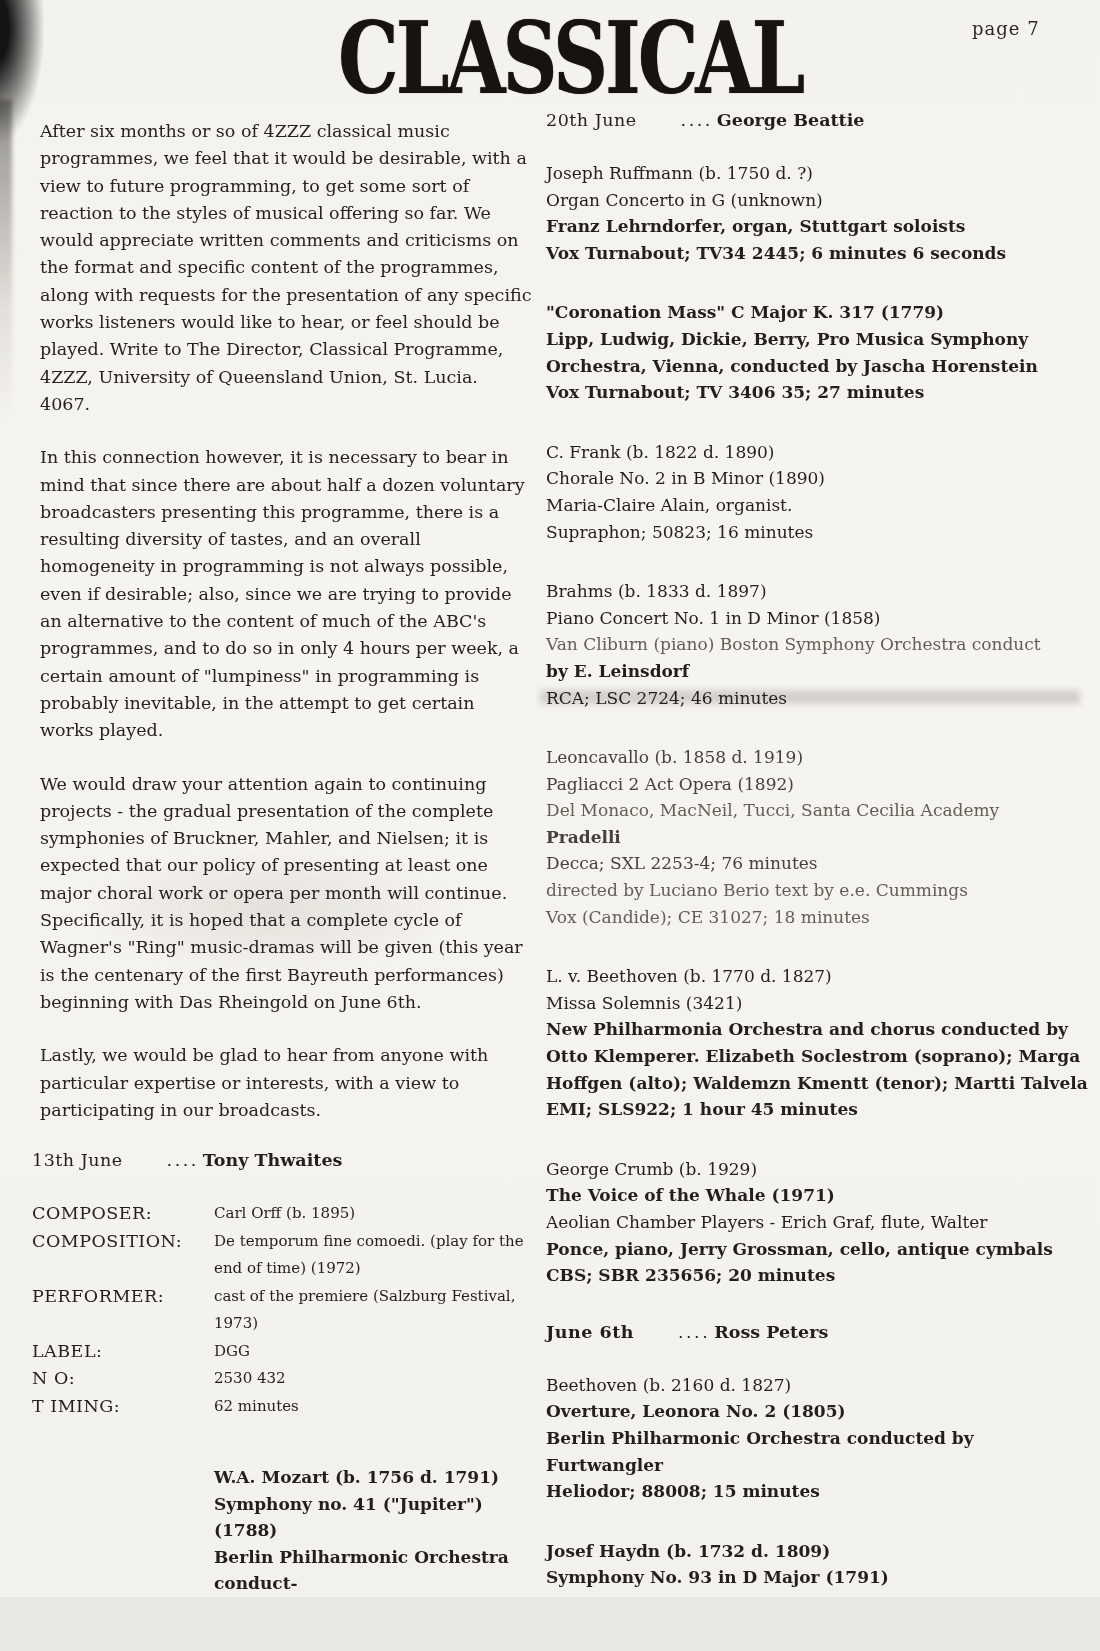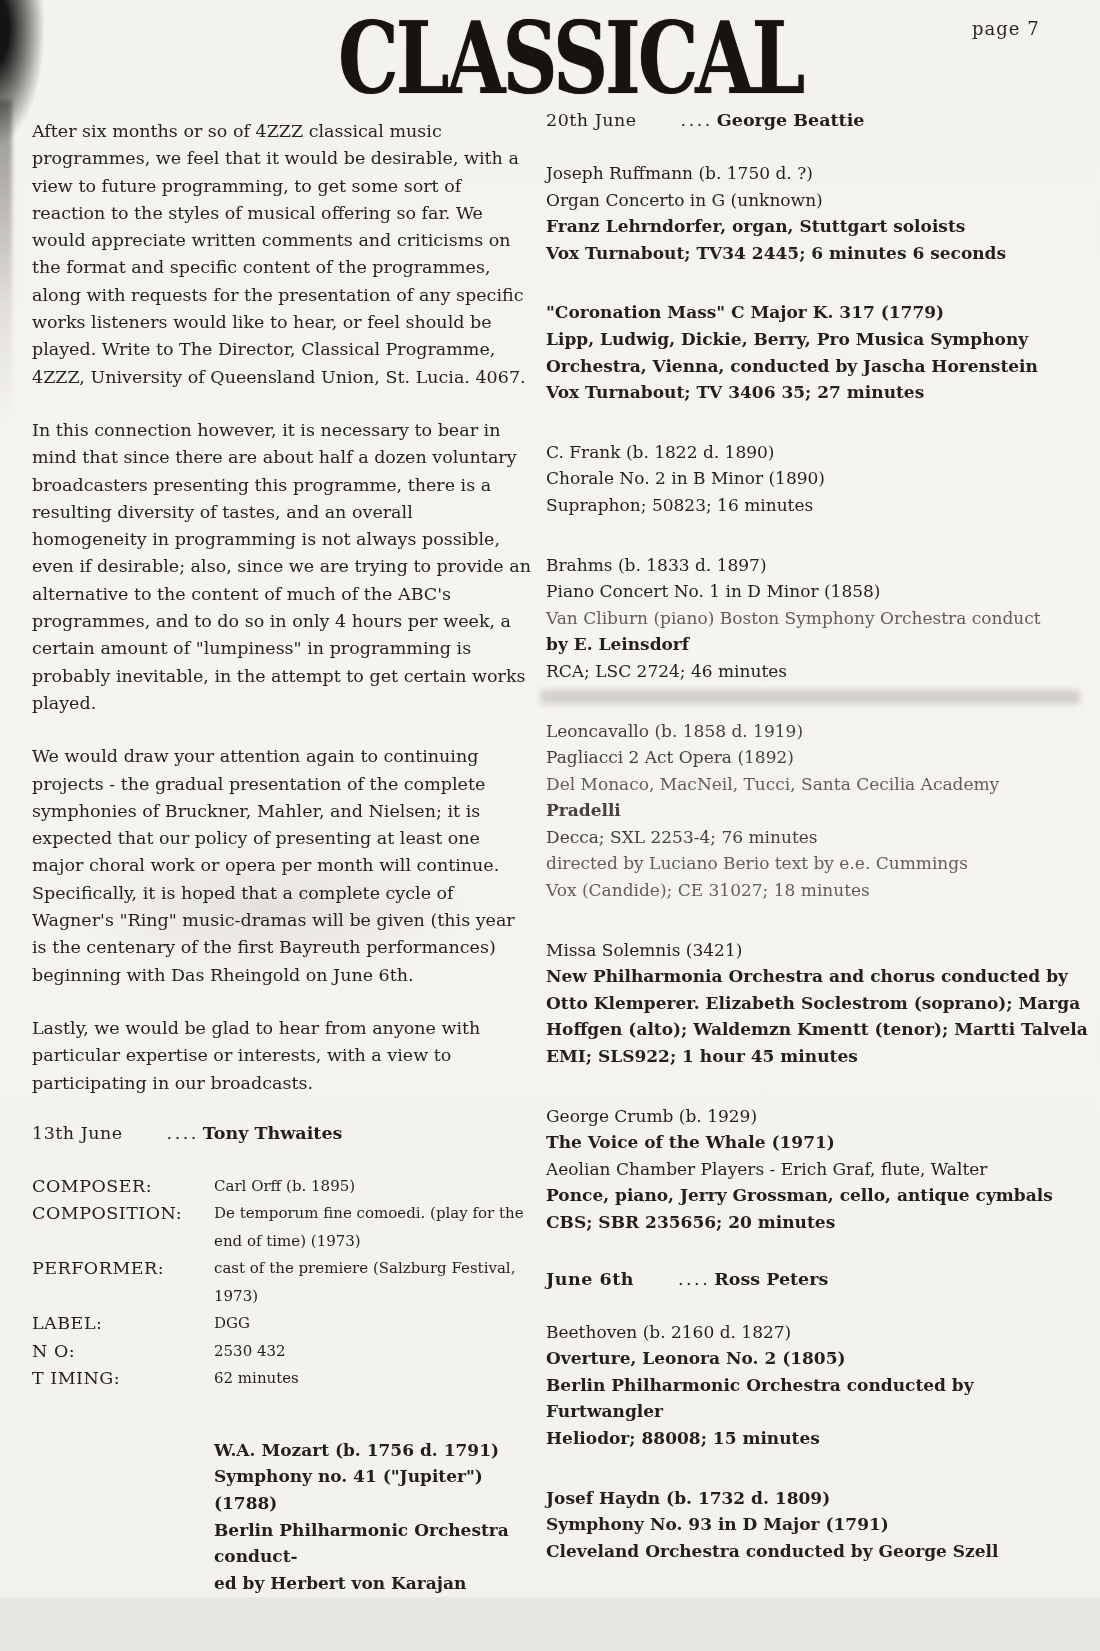--- a/index.html
+++ b/index.html
@@ -40,21 +40,21 @@
     color:#161310; text-shadow:0 0 1px rgba(0,0,0,.7);
   }
   .pageno {
     position:absolute; left:972px; top:18px; font-size:18px; color:#2b2username;
     color:#2b2723; letter-spacing:1px;
   }
   .col { position:absolute; }
   .col.left  { left:32px;  top:118px; width:500px; }
   .col.right { left:546px; top:108px; width:550px; }
   .para {
-    margin:0 0 26px 0; font-size:17.5px; line-height:27.3px;
+    margin:0 0 26px 8px; font-size:17.5px; line-height:27.3px;
     text-align:left; color:#262220;
   }
   .show-header { margin:2px 0 30px 0; font-size:17.5px; white-space:nowrap; }
   .sh-date { letter-spacing:.5px; }
   .sh-dots { margin-left:44px; margin-right:4px; letter-spacing:2.5px; }
   .sh-name { font-weight:bold; }
   .details { margin-bottom:26px; }
   .details .row { display:flex; }
   .details .lbl { flex:none; width:182px; font-size:17.5px; line-height:27.5px; letter-spacing:.5px; }
   .details .val { flex:1; font-weight:normal; font-size:15px; line-height:27.5px; }
@@ -89,21 +89,21 @@
       <span class="sh-date">13th June</span><span class="sh-dots">....</span><span class="sh-name">Tony Thwaites</span>
     </div>
 
     <div class="details">
       <div class="row">
         <span class="lbl">COMPOSER:</span>
         <span class="val">Carl Orff  (b. 1895)</span>
       </div>
       <div class="row">
         <span class="lbl">COMPOSITION:</span>
-        <span class="val">De temporum fine comoedi. (play for the end of time)  (1973)</span>
+        <span class="val">De temporum fine comoedi. (play for the end of time)  (1972)</span>
       </div>
       <div class="row">
         <span class="lbl">PERFORMER:</span>
         <span class="val">cast of the premiere (Salzburg Festival, 1973)</span>
       </div>
       <div class="row">
         <span class="lbl">LABEL:</span>
         <span class="val">DGG</span>
       </div>
       <div class="row">
@@ -140,20 +140,21 @@
     <div class="entry">
       <div class="ln b">"Coronation Mass" C Major K. 317  (1779)</div>
       <div class="ln b">Lipp, Ludwig, Dickie, Berry,  Pro Musica Symphony</div>
       <div class="ln b">Orchestra, Vienna, conducted by Jascha Horenstein</div>
       <div class="ln b">Vox Turnabout;  TV 3406 35; 27 minutes</div>
     </div>
 
     <div class="entry">
       <div class="ln">C. Frank  (b. 1822 d. 1890)</div>
       <div class="ln">Chorale No. 2 in B Minor   (1890)</div>
+      <div class="ln">Maria-Claire Alain, organist.</div>
       <div class="ln">Supraphon; 50823; 16 minutes</div>
     </div>
 
     <div class="entry">
       <div class="ln">Brahms  (b. 1833 d. 1897)</div>
       <div class="ln">Piano Concert No. 1 in D Minor  (1858)</div>
       <div class="ln faded">Van Cliburn (piano)  Boston Symphony Orchestra conduct</div>
       <div class="ln b">by E. Leinsdorf</div>
       <div class="ln">RCA;  LSC 2724;  46 minutes</div>
     </div>
@@ -162,20 +163,21 @@
       <div class="ln">Leoncavallo  (b. 1858 d. 1919)</div>
       <div class="ln">Pagliacci  2 Act Opera  (1892)</div>
       <div class="ln faded">Del Monaco,  MacNeil,  Tucci,  Santa Cecilia Academy</div>
       <div class="ln b">Pradelli</div>
       <div class="ln">Decca;  SXL 2253-4; 76 minutes</div>
       <div class="ln faded">directed by Luciano Berio text by e.e. Cummings</div>
       <div class="ln faded">Vox (Candide);  CE 31027;  18 minutes</div>
     </div>
 
     <div class="entry">
+      <div class="ln">L. v. Beethoven   (b. 1770 d. 1827)</div>
       <div class="ln">Missa Solemnis  (3421)</div>
       <div class="ln b">New Philharmonia Orchestra and chorus conducted by</div>
       <div class="ln b">Otto Klemperer.  Elizabeth Soclestrom (soprano); Marga</div>
       <div class="ln b">Hoffgen (alto); Waldemzn Kmentt (tenor); Martti Talvela</div>
       <div class="ln b">EMI;  SLS922;  1 hour 45 minutes</div>
     </div>
 
     <div class="entry">
       <div class="ln">George Crumb   (b. 1929)</div>
       <div class="ln b">The Voice of the Whale  (1971)</div>

